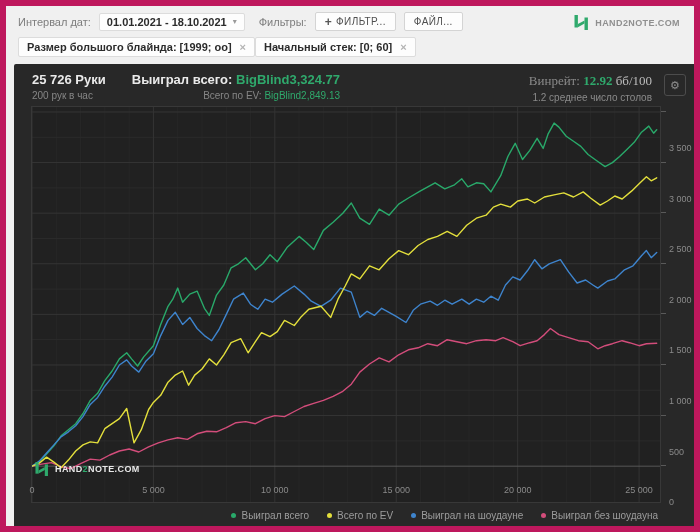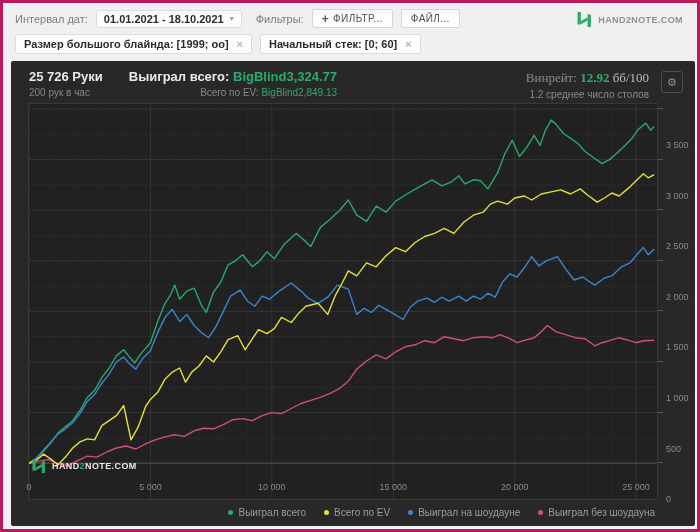--- a/index.html
+++ b/index.html
@@ -1,31 +1,31 @@
 <!DOCTYPE html>
 <html><head>
 <meta charset="utf-8">
 <style>
   html,body{margin:0;padding:0;background:#d9d9d9;}
   .viewport{position:relative;width:700px;height:532px;background:#f0f0f0;
-    border:3px solid #be185d;box-sizing:border-box;overflow:hidden;
+    border:6px solid #be185d;box-sizing:border-box;overflow:hidden;
     font-family:"Liberation Sans",sans-serif;-webkit-font-smoothing:antialiased;}
   
   .row1{position:absolute;top:6px;left:12px;display:flex;align-items:center;gap:8px;}
   .tlabel{font-size:11px;color:#7d7d7d;}
   .datechip{display:flex;align-items:center;gap:6px;background:#fdfdfd;
     border:1px solid #dcdcdc;border-radius:2px;padding:2px 7px;cursor:pointer;}
   .datechip .dval{font-size:11px;font-weight:bold;color:#2b2b2b;}
   .datechip .caret{font-size:8px;color:#999;}
   .tbtn{display:flex;align-items:center;gap:4px;background:#fdfdfd;border:1px solid #d4d4d4;
     border-radius:2px;padding:3px 9px;font-size:10px;color:#4f4f4f;letter-spacing:.4px;cursor:pointer;}
   .tbtn .plus{font-size:12px;color:#555;font-weight:bold;line-height:10px;}
   .brand{position:absolute;top:9px;right:14px;display:flex;align-items:center;gap:6px;}
   .brand .btxt{font-size:9px;font-weight:bold;color:#8f8f8f;letter-spacing:.4px;}
-  .row2{position:absolute;top:31px;left:12px;display:flex;align-items:flex-end;gap:8px;}
+  .row2{position:absolute;top:31px;left:12px;display:flex;align-items:flex-end;}
   .fchip{display:flex;align-items:center;gap:8px;background:#fdfdfd;border:1px solid #dcdcdc;
     border-radius:2px;padding:3px 8px;cursor:pointer;}
   .fchip .ftxt{font-size:11px;font-weight:bold;color:#2b2b2b;}
   .fchip .fx{font-size:11px;color:#b3b3b3;font-weight:bold;cursor:pointer;}
   
   .panel{position:absolute;top:58px;left:8px;width:684px;height:465px;background:#282828;
     border-radius:2px;}
   .phead{position:relative;height:42px;padding:8px 16px 0 18px;box-sizing:border-box;
     display:flex;align-items:flex-start;}
   .col{margin-right:26px;}

